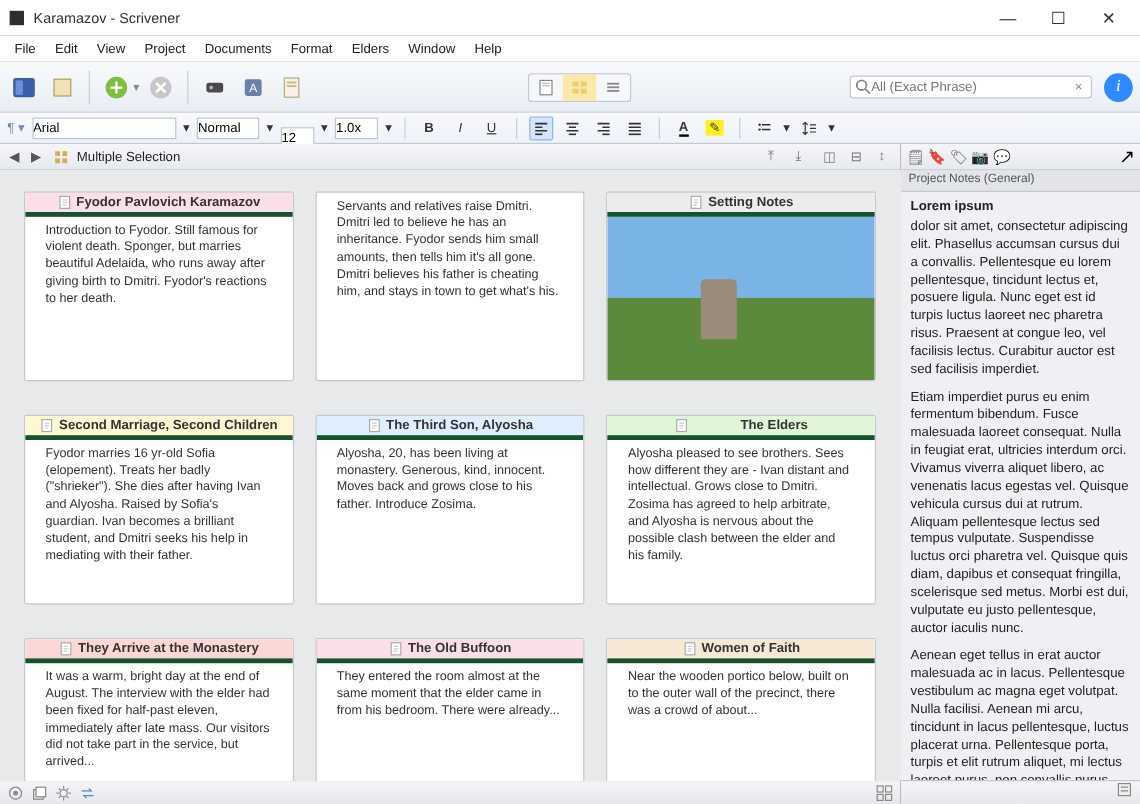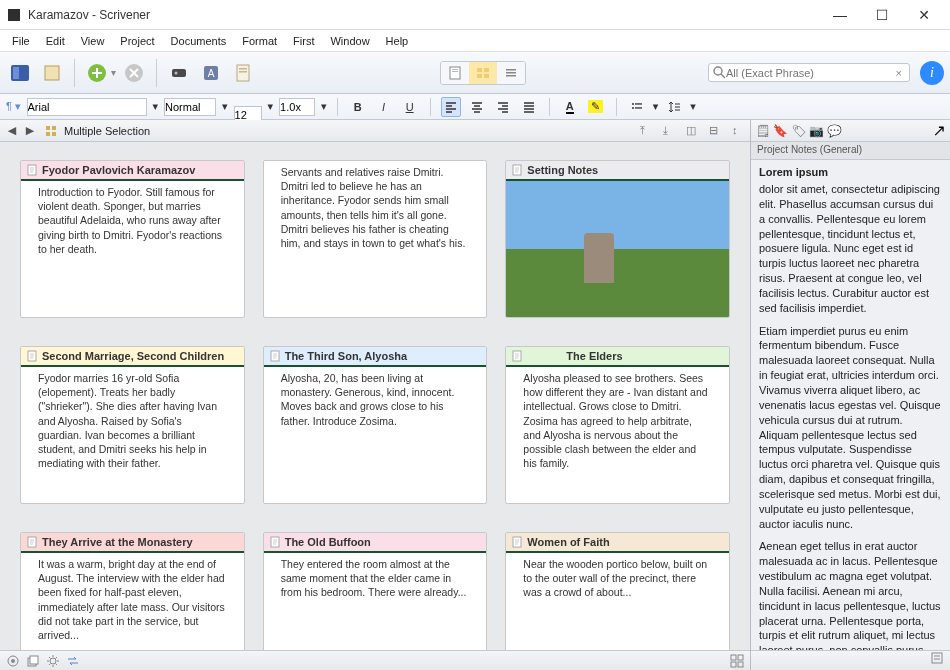--- a/index.html
+++ b/index.html
@@ -44,21 +44,21 @@
 .crumbbar .nav { display:flex; gap:2px; }
 .crumbbar .nb { width:16px; height:16px; display:flex; align-items:center; justify-content:center; cursor:pointer; color:#555; }
 .crumbbar .title { color:#222; }
 .crumbbar .spacer { flex:1; }
 .crumbbar .ra { width:14px; height:14px; cursor:pointer; margin-left:3px; color:#777; }
 
 
 .body { flex:1; display:flex; min-height:0; }
 .corkboard { flex:1; background:#e8e9eb; overflow:auto; padding:18px 20px; display:grid; grid-template-columns: repeat(3, 1fr); grid-auto-rows: 158px; gap:28px 18px; }
 .card { background:#fff; border:1px solid #c5c8cd; border-radius:2px; position:relative; display:flex; flex-direction:column; overflow:hidden; }
-.card-head { height:20px; display:flex; align-items:center; padding:0 5px; gap:4px; font-size:11px; font-weight:bold; color:#333; border-bottom:2px solid #14532d; }
+.card-head { height:20px; display:flex; align-items:center; padding:0 5px; gap:4px; font-size:11px; font-weight:bold; color:#333; border-bottom:4px solid #14532d;justify-content:center; }
 .c-pink  .card-head { background:#fadfe8; }
 .c-blue  .card-head { background:#dfeefd; }
 .c-yell  .card-head { background:#fff7d3; }
 .c-green .card-head { background:#e1f6d8;gap:43px; }
 .c-red   .card-head { background:#fbd8d5; }
 .c-tan   .card-head { background:#f5e9d6; }
 .c-grey  .card-head { background:#ececee; }
 .card-body { flex:1; padding:4px 17px; font-size:10.5px; line-height:1.35; color:#333; }
 .card-body.img { padding:0; overflow:hidden; }
 .card-body.img .imgholder { width:100%; height:100%; background:linear-gradient(#7ab3e6 50%, #5b8a3d 50%); position:relative; }
@@ -101,21 +101,21 @@
   </div>
 </div>
 
 <div class="menubar">
   <span>File</span>
   <span>Edit</span>
   <span>View</span>
   <span>Project</span>
   <span>Documents</span>
   <span>Format</span>
-  <span>First</span>
+  <span>Elders</span>
   <span>Window</span>
   <span>Help</span>
 </div>
 
 <div class="toolbar1">
   <div class="tbi">
       <svg width="22" height="22" viewBox="0 0 22 22">
         <rect x="2" y="3" width="18" height="16" rx="2" fill="#3a5ea8"></rect>
         <rect x="4" y="5" width="6" height="12" fill="#6c8fd8"></rect>
       </svg>

